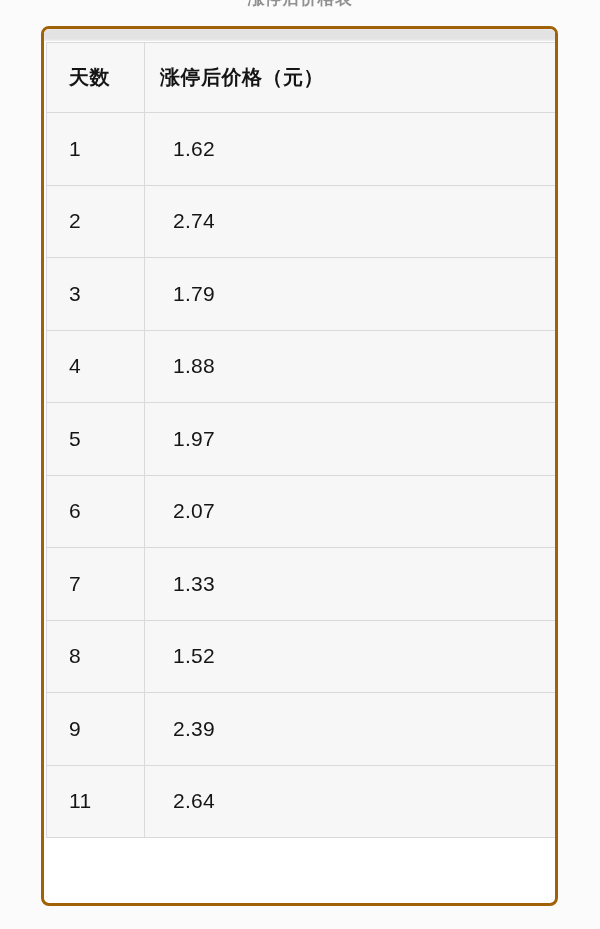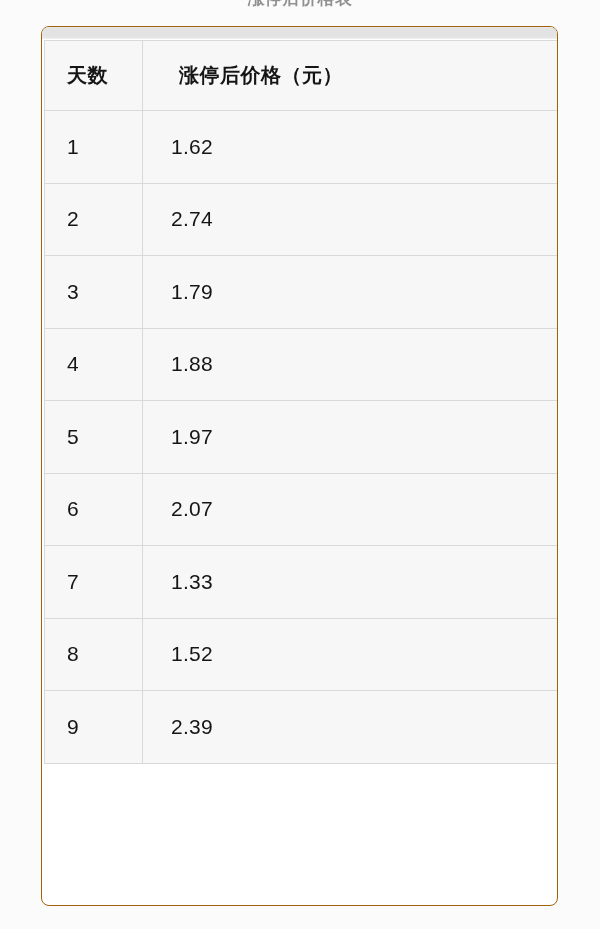--- a/index.html
+++ b/index.html
@@ -40,21 +40,21 @@
   }
 
   
   #table-card {
     position: absolute;
     left: 41px;
     top: 26px;
     width: 517px;
     height: 880px;
     box-sizing: border-box;
-    border: 1px solid #a16207;
+    border: 3px solid #a16207;
     border-radius: 8px;
     background: #ffffff;
     overflow: hidden;
   }
 
   
   #hscroll-track {
     position: absolute;
     left: 0;
     top: 0;
@@ -98,21 +98,21 @@
     box-sizing: border-box;
   }
 
   #price-table thead th {
     height: 70px;
     font-size: 20px;
     font-weight: 700;
     letter-spacing: 0.5px;
   }
   #price-table thead th.h-price {
-    padding-left: 36px;
+    padding-left: 15px;
     margin-left: 20px;
   }
 
   #price-table tbody td {
     height: 72.5px;
     font-size: 21px;
     font-weight: 400;
     letter-spacing: 0.3px;
   }
   #price-table tbody td.v-price {
@@ -173,16 +173,20 @@
         <td class="v-price">1.33</td>
       </tr>
       <tr>
         <td class="v-day">8</td>
         <td class="v-price">1.52</td>
       </tr>
       <tr>
         <td class="v-day">9</td>
         <td class="v-price">2.39</td>
       </tr>
+      <tr>
+        <td class="v-day">11</td>
+        <td class="v-price">2.64</td>
+      </tr>
     </tbody>
   </table>
 
 </div>
 
 </body></html>

